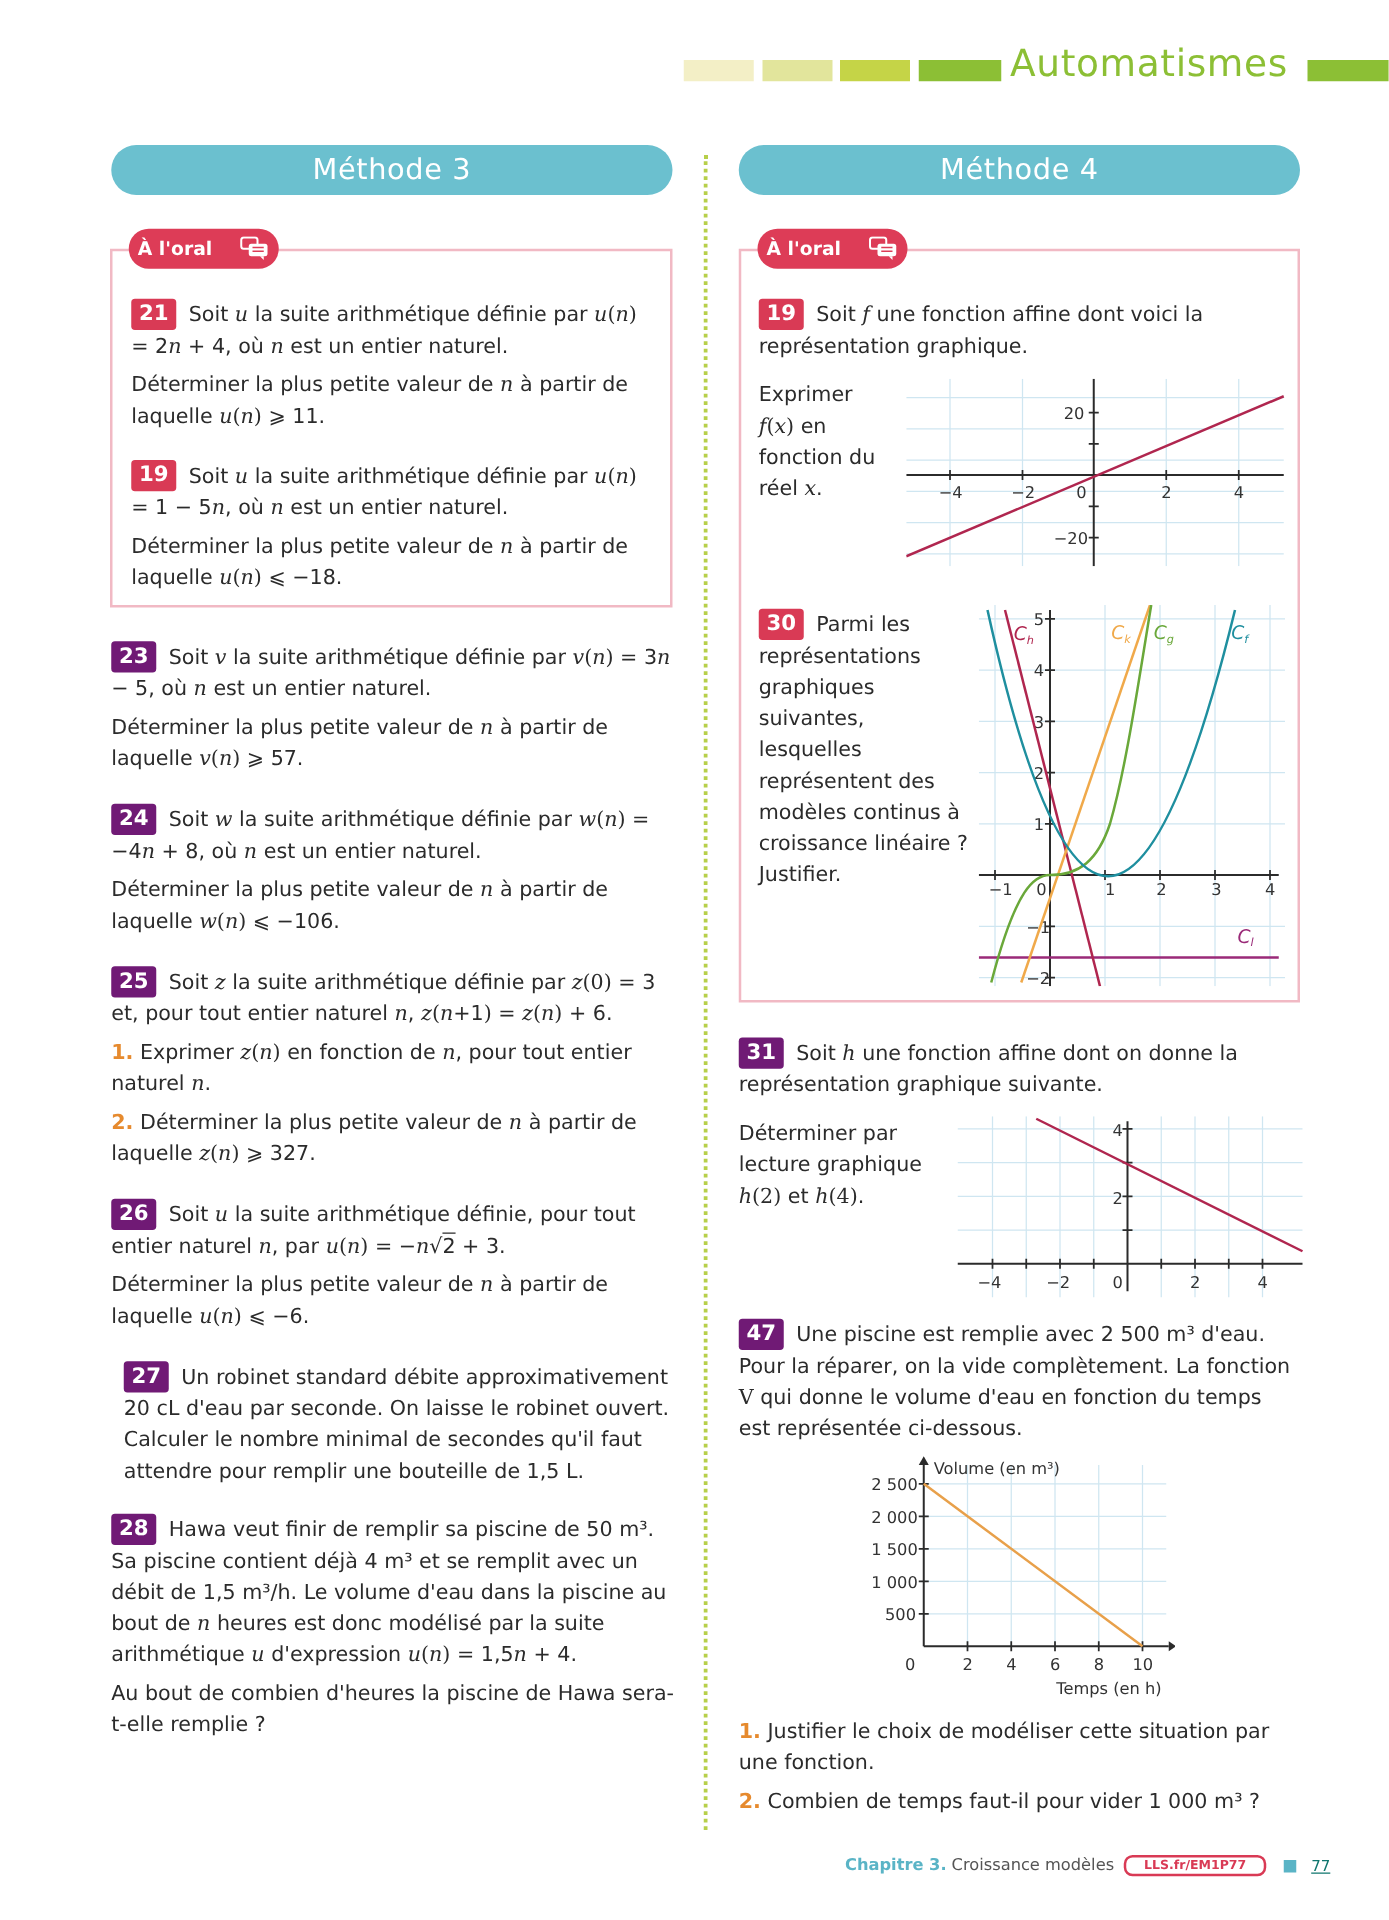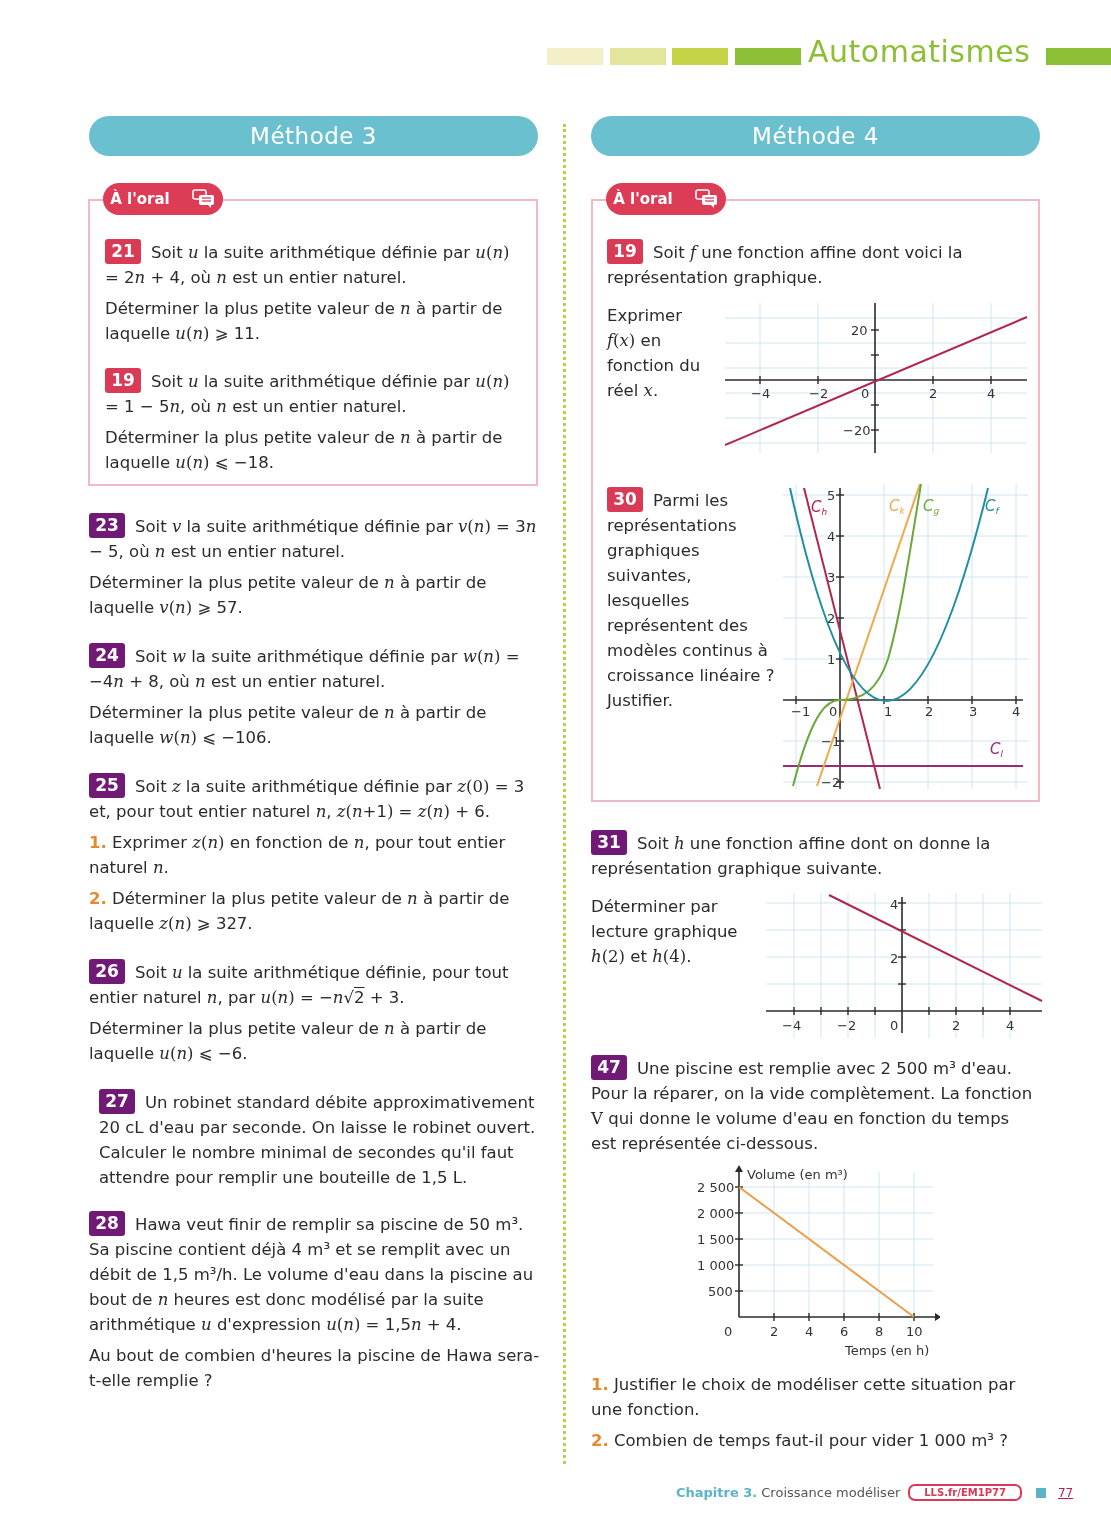--- a/index.html
+++ b/index.html
@@ -26,21 +26,21 @@
   .num.red { background: #d93a55; }
   .num.green { background: #701a75; }
   .ex p { margin-bottom: 6px; }
   .q { color: #e68a2e; font-weight: bold; }
 
   .footer { position: absolute; top: 1484px; left: 676px; font-size: 13px; display: flex; align-items: center; }
   .footer .chap { color: #5ab4c6; font-weight: bold; }
   .footer .chapt { color: #555; margin-left: 4px; }
   .footer .link { margin-left: 8px; border: 2px solid #d93a55; border-radius: 7px; color: #d93a55; font-weight: bold; padding: 1px 14px; font-size: 10px; }
   .footer .sq { width: 10px; height: 10px; background: #5ab4c6; margin-left: 14px; }
-  .footer .pg { margin-left: 12px; color: #be185d; font-size: 12px; text-decoration: underline; }
+  .footer .pg { margin-left: 12px; color: #0f766e; font-size: 12px; text-decoration: underline; }
 
   svg text { font-family: "DejaVu Sans", sans-serif; }
 </style>
 </head>
 <body>
 
 <div class="hdr-bar" style="left:547px;width:56px;background:#f3efc6;"></div>
 <div class="hdr-bar" style="left:610px;width:56px;background:#e2e59c;"></div>
 <div class="hdr-bar" style="left:672px;width:56px;background:#c5d447;"></div>
 <div class="hdr-bar" style="left:735px;width:66px;background:#8cbf35;"></div>
@@ -333,17 +333,17 @@
   <line x1="49" y1="25" x2="224" y2="155" stroke="#e8a04a" stroke-width="2"></line>
 </svg>
 
 <div class="ex" style="left:591px;top:1372px;width:445px;">
   <p><span class="q">1.</span> <span>Justifier le choix de modéliser cette situation par une fonction.</span></p>
   <p><span class="q">2.</span> <span>Combien de temps faut-il pour vider 1 000 m³ ?</span></p>
 </div>
 
 <div class="footer">
   <span class="chap">Chapitre 3.</span>
-  <span class="chapt">Croissance modéliser</span>
+  <span class="chapt">Croissance modèles</span>
   <span class="link">LLS.fr/EM1P77</span>
   <span class="sq"></span>
   <span class="pg">77</span>
 </div>
 
 </body></html>

